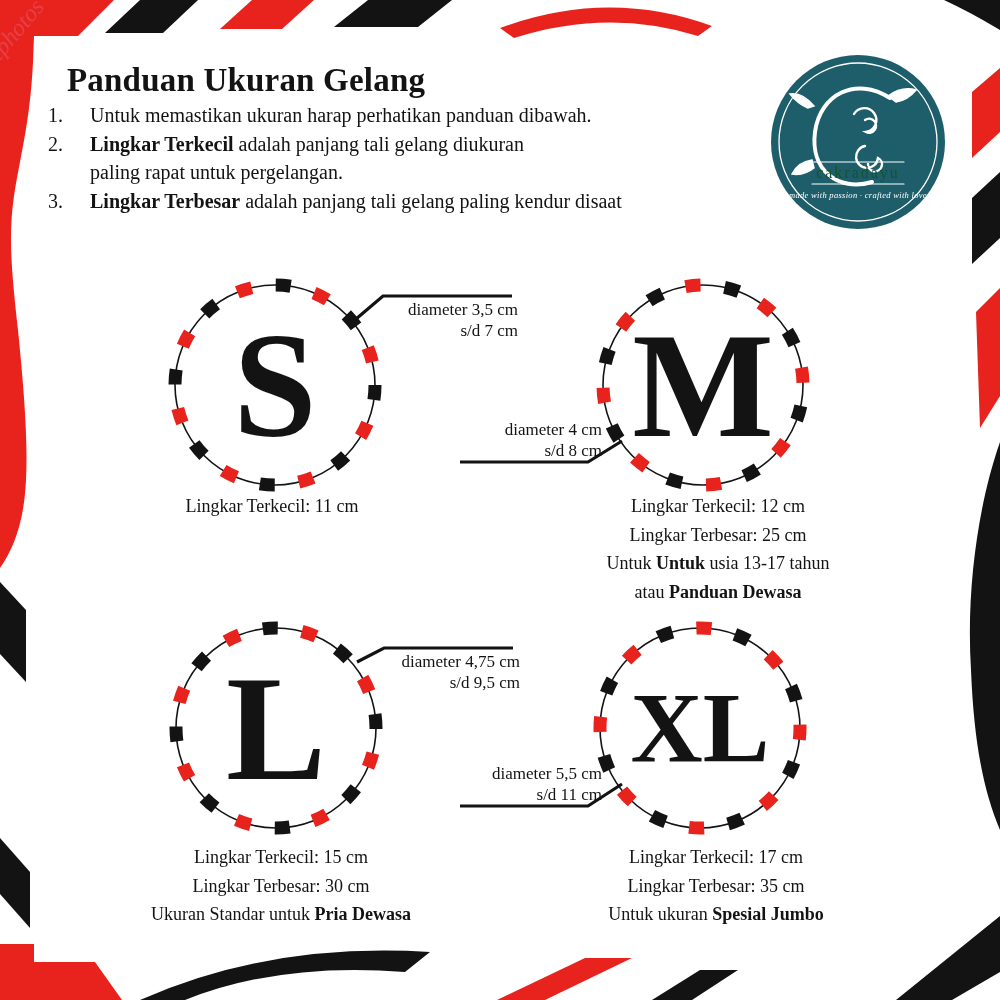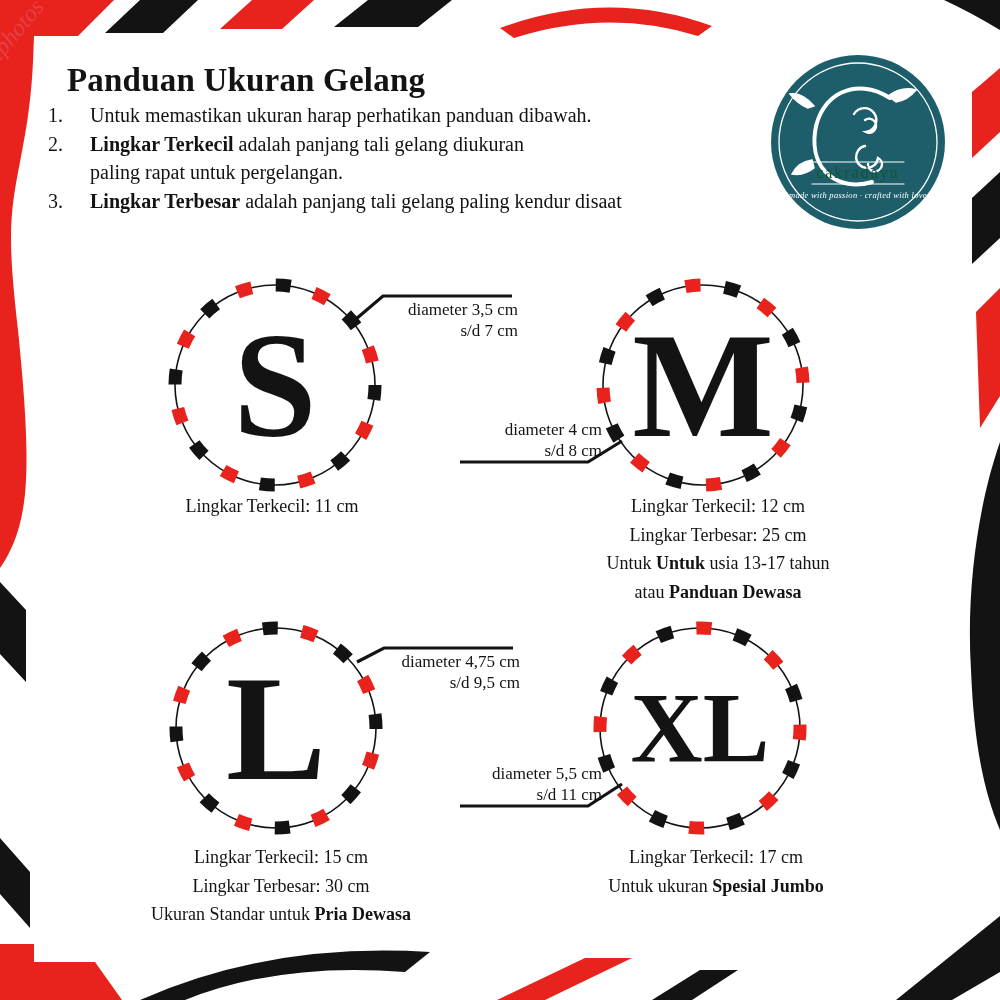--- a/index.html
+++ b/index.html
@@ -185,17 +185,18 @@
     <div><span>atau </span><b>Panduan Dewasa</b></div>
   </div>
   <div class="caption cap-l">
     <div>Lingkar Terkecil: 15 cm</div>
     <div>Lingkar Terbesar: 30 cm</div>
     <div><span>Ukuran Standar untuk </span><b>Pria Dewasa</b></div>
 
   </div>
   <div class="caption cap-xl">
     <div>Lingkar Terkecil: 17 cm</div>
+    <div>Lingkar Terbesar: 35 cm</div>
     <div><span>Untuk ukuran </span><b>Spesial Jumbo</b></div>
 
   </div>
 
 </div>
 
 </body></html>

